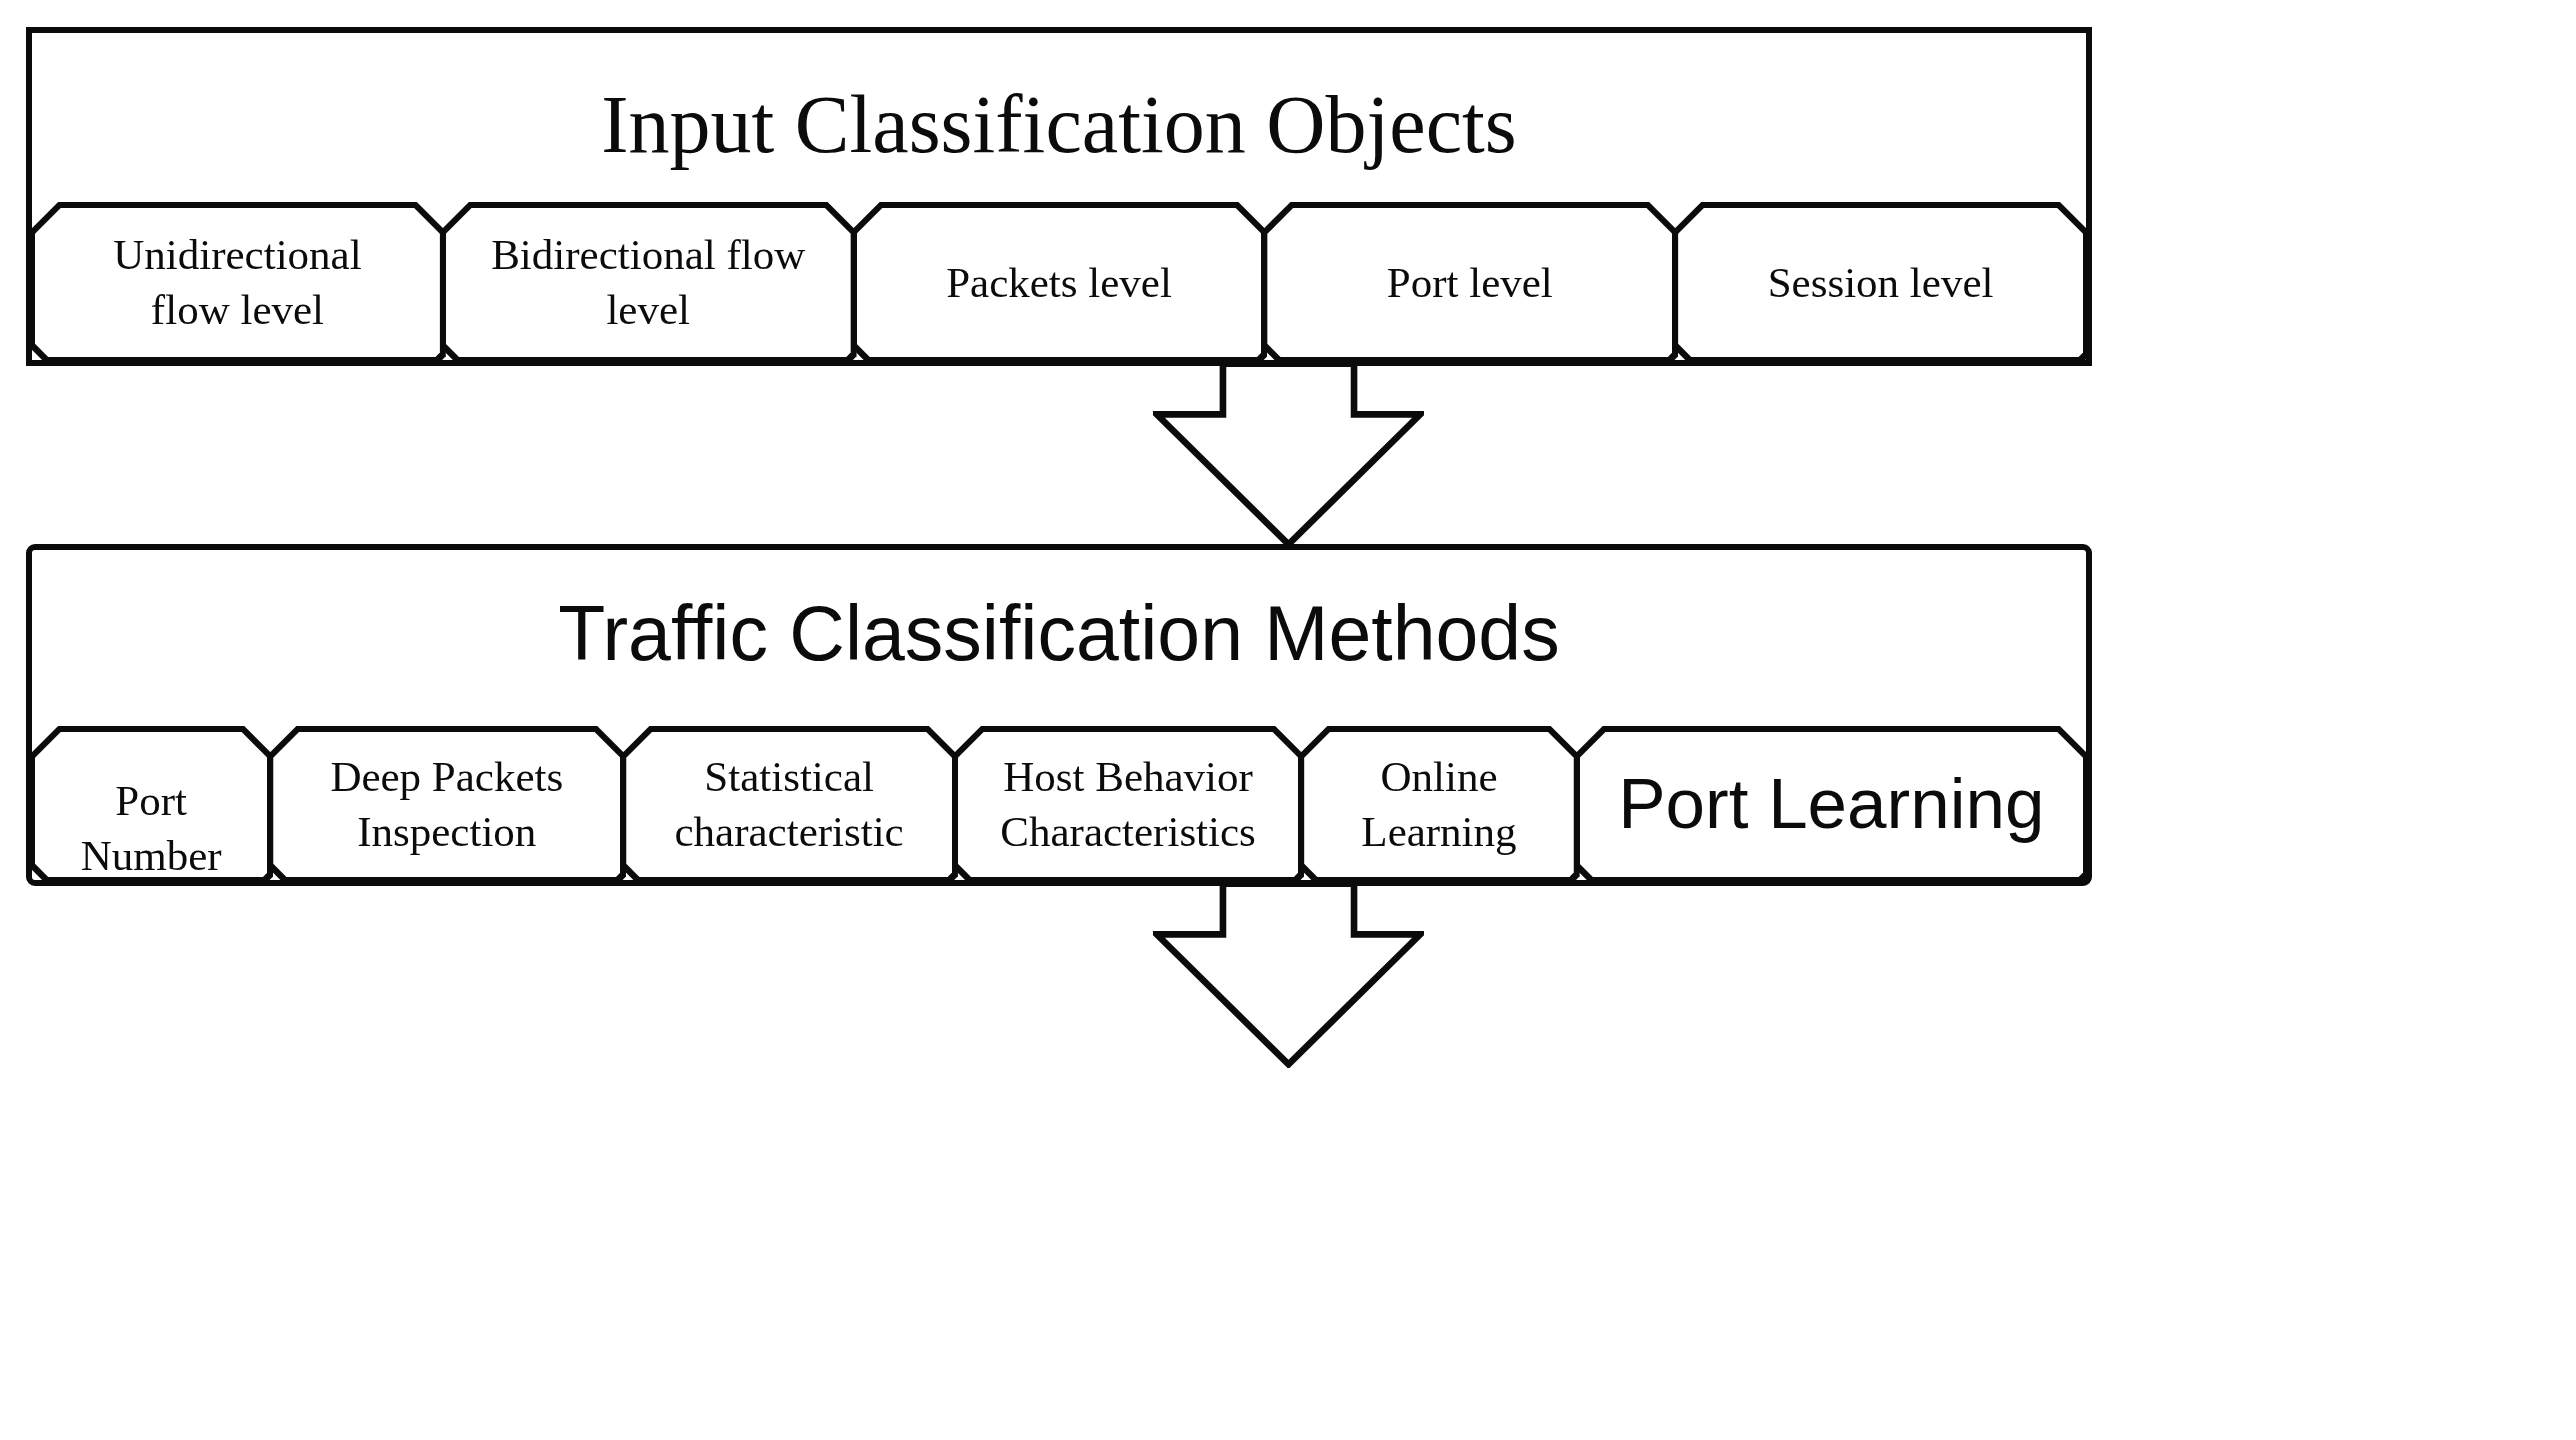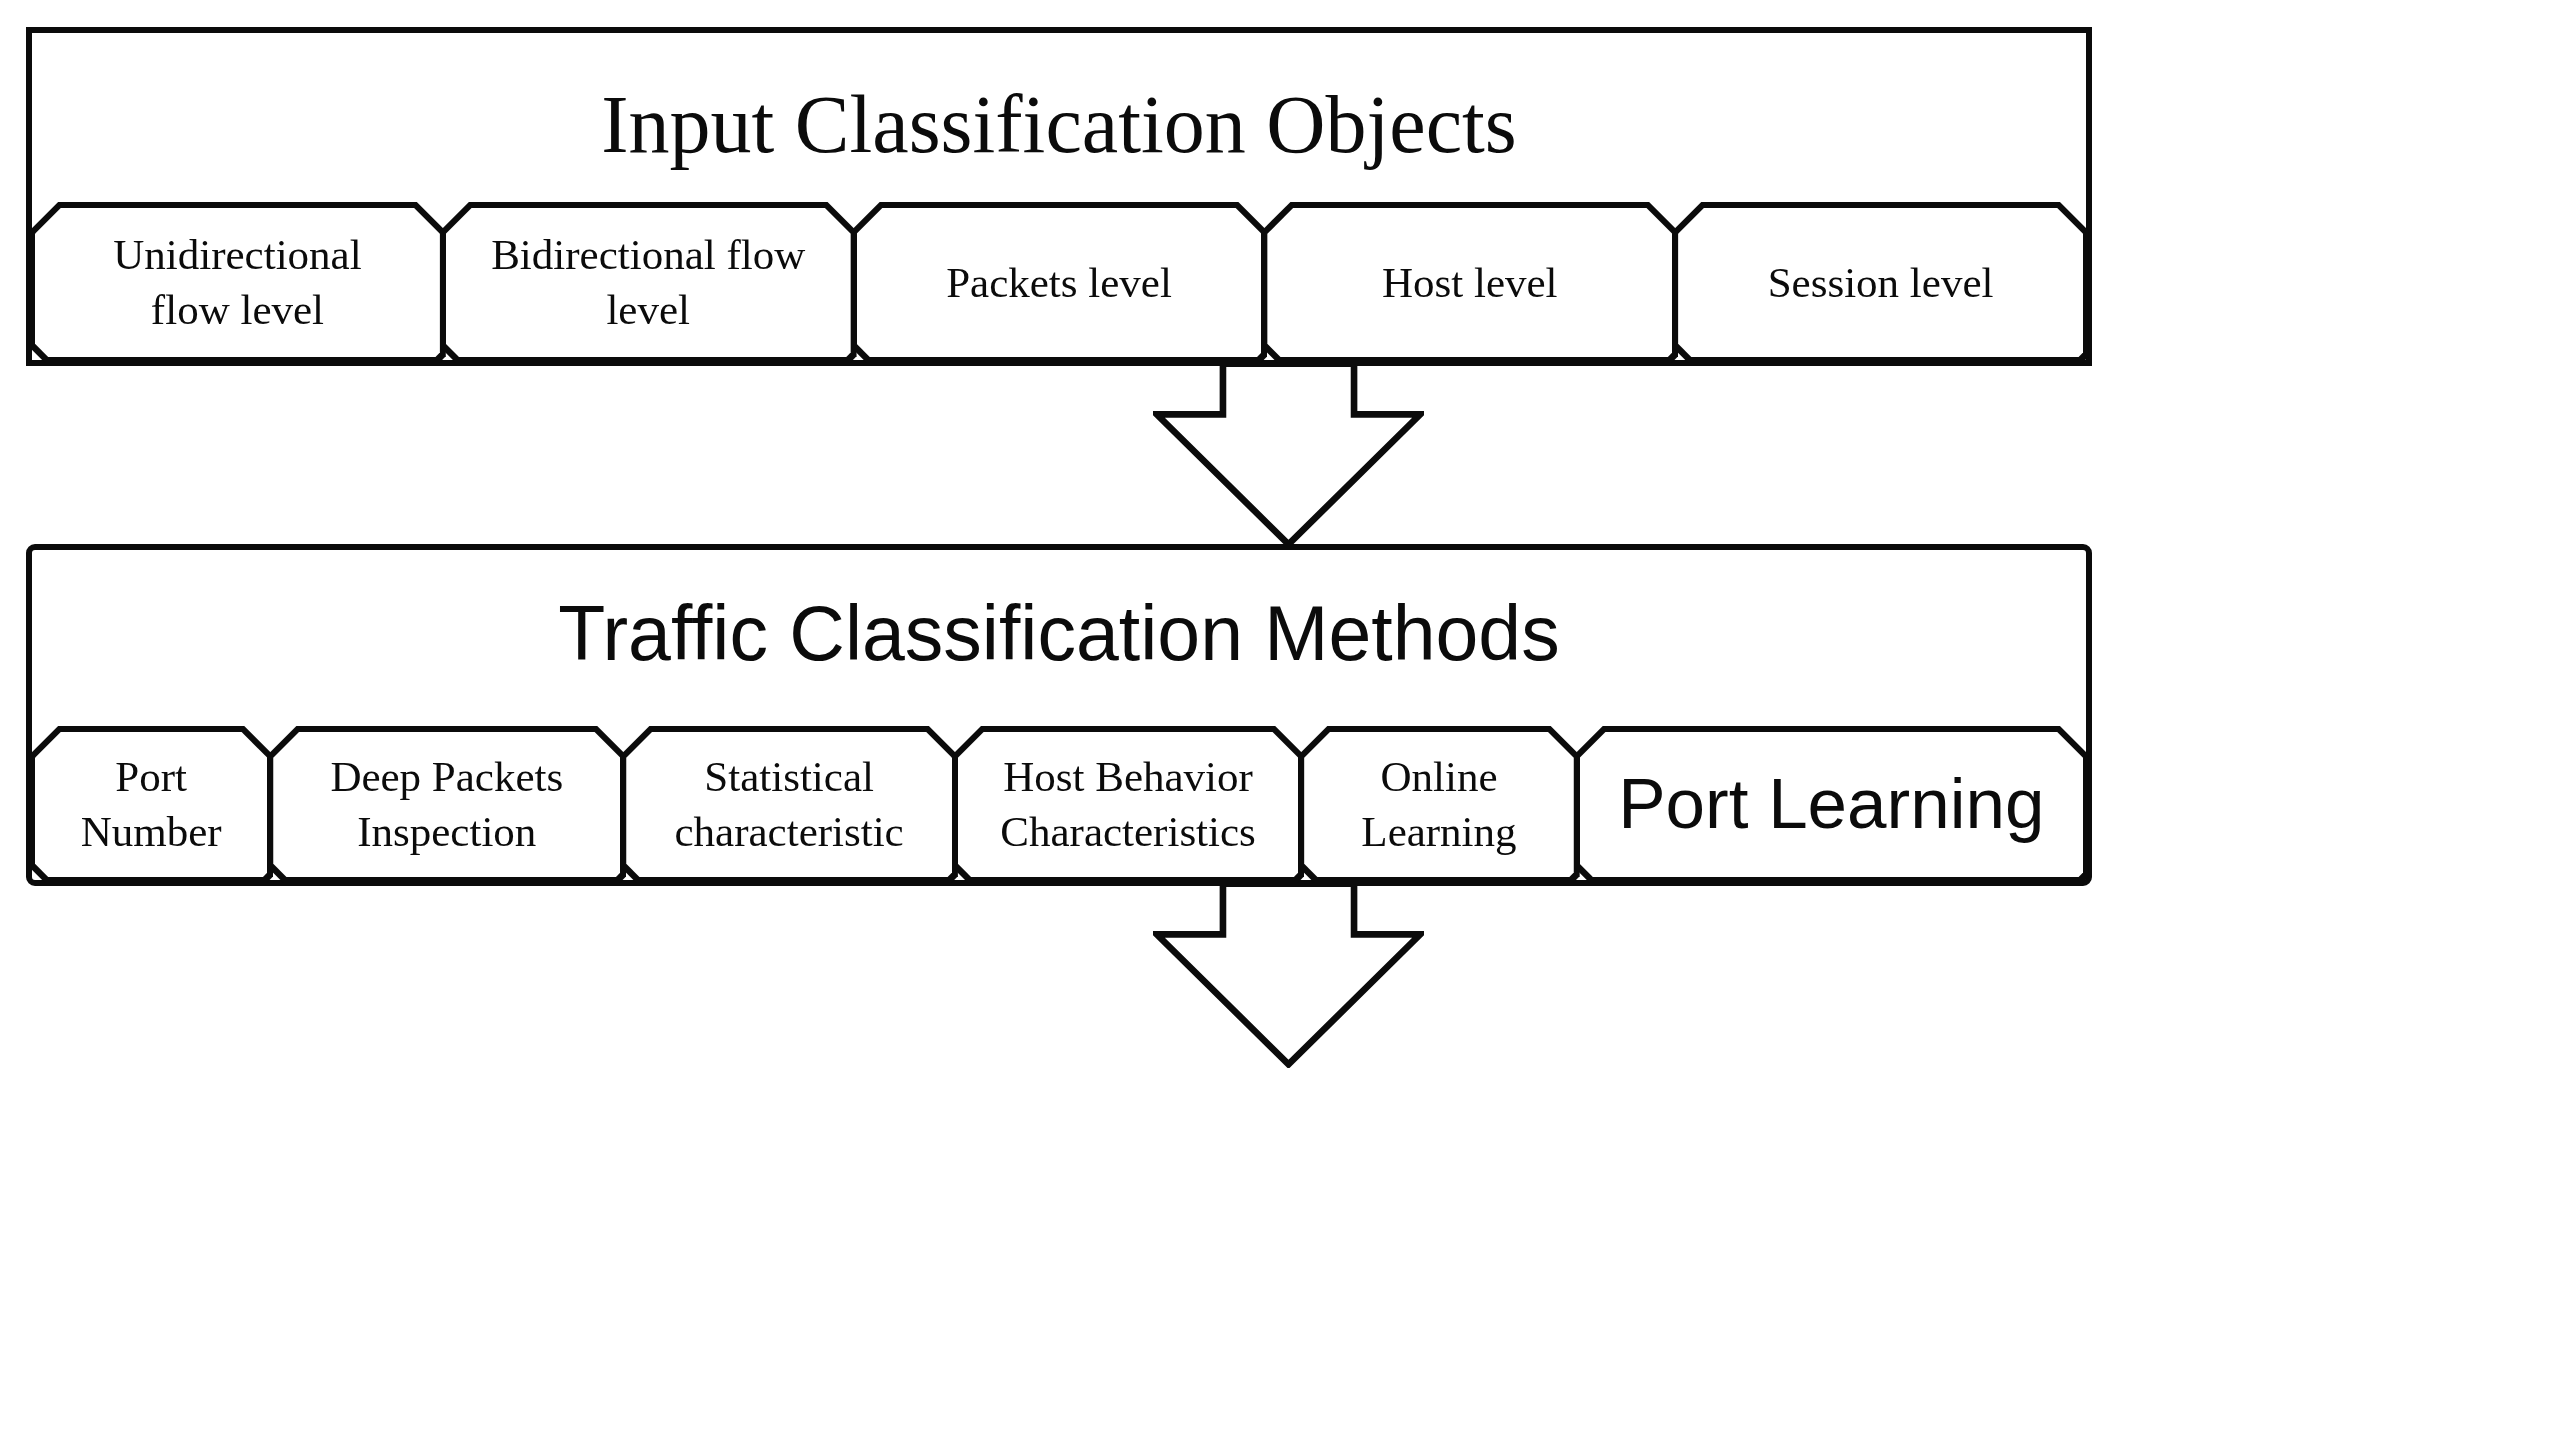--- a/index.html
+++ b/index.html
@@ -59,21 +59,21 @@
   .node-label{
     position:relative;z-index:1;text-align:center;
     white-space:pre-line;color:var(--ink);
     font:43px/1.28 "Liberation Serif","DejaVu Serif",serif;
     padding:0 7.4px;
   }
   .tier-3 .node-label{font:68px/1.15 "Liberation Serif","DejaVu Serif",serif;}
   .node-deep-learning .node-label{font:71px/1.05 "Liberation Sans","DejaVu Sans",sans-serif;}
 
   
-  .w-port{flex-grow:400;}
+  .w-port{flex-grow:400;align-items:flex-end;}
   .w-dpi{flex-grow:588;}
   .w-stat{flex-grow:553;}
   .w-hostb{flex-grow:577;}
   .w-online{flex-grow:461;}
   .w-deepl{flex-grow:844;}
 
   
   .flow-arrow{
     position:absolute;left:1153px;width:271px;height:188px;z-index:1;
   }
@@ -94,21 +94,21 @@
 flow level</span>
       </div>
       <div class="node">
         <span class="node-label">Bidirectional flow
 level</span>
       </div>
       <div class="node">
         <span class="node-label">Packets level</span>
       </div>
       <div class="node">
-        <span class="node-label">Host level</span>
+        <span class="node-label">Port level</span>
       </div>
       <div class="node">
         <span class="node-label">Session level</span>
       </div>
     </div>
   </section>
 
   <div class="flow-arrow flow-arrow-1">
     <svg viewBox="0 0 368 256" preserveAspectRatio="none">
       <path d="M95 5 L95 74 L5 74 L184 251 L363 74 L273 74 L273 5 Z" fill="#ffffff" stroke="#0b0b0b" stroke-width="9" stroke-linejoin="miter"></path>

